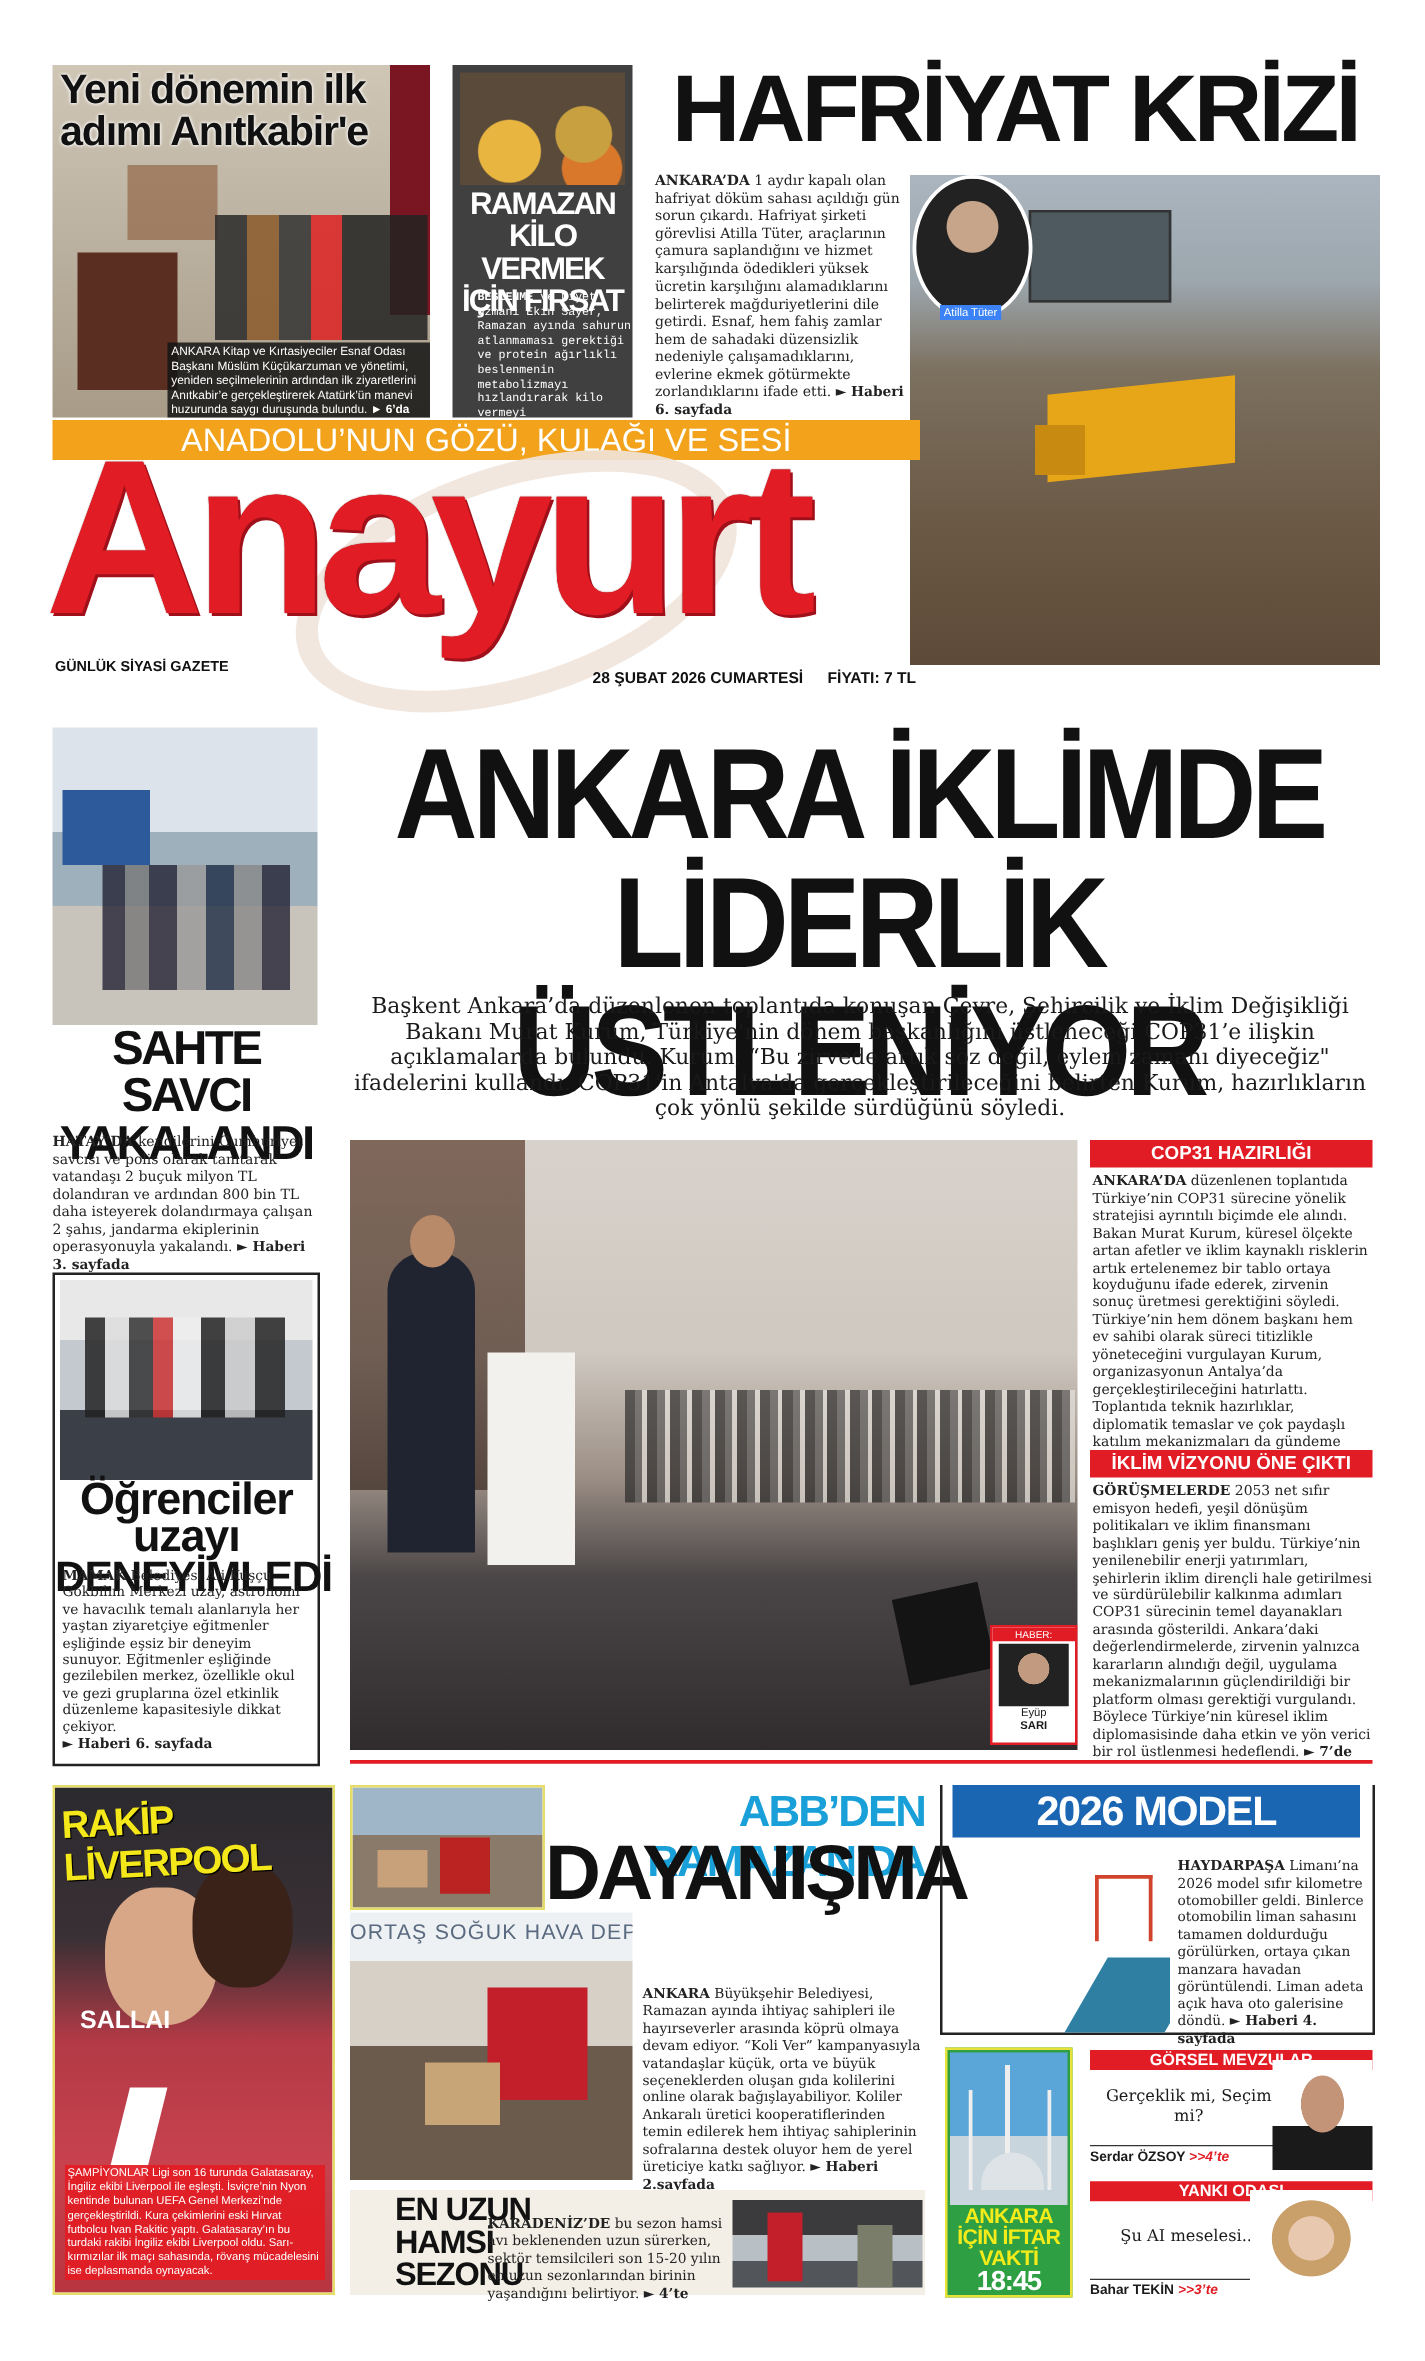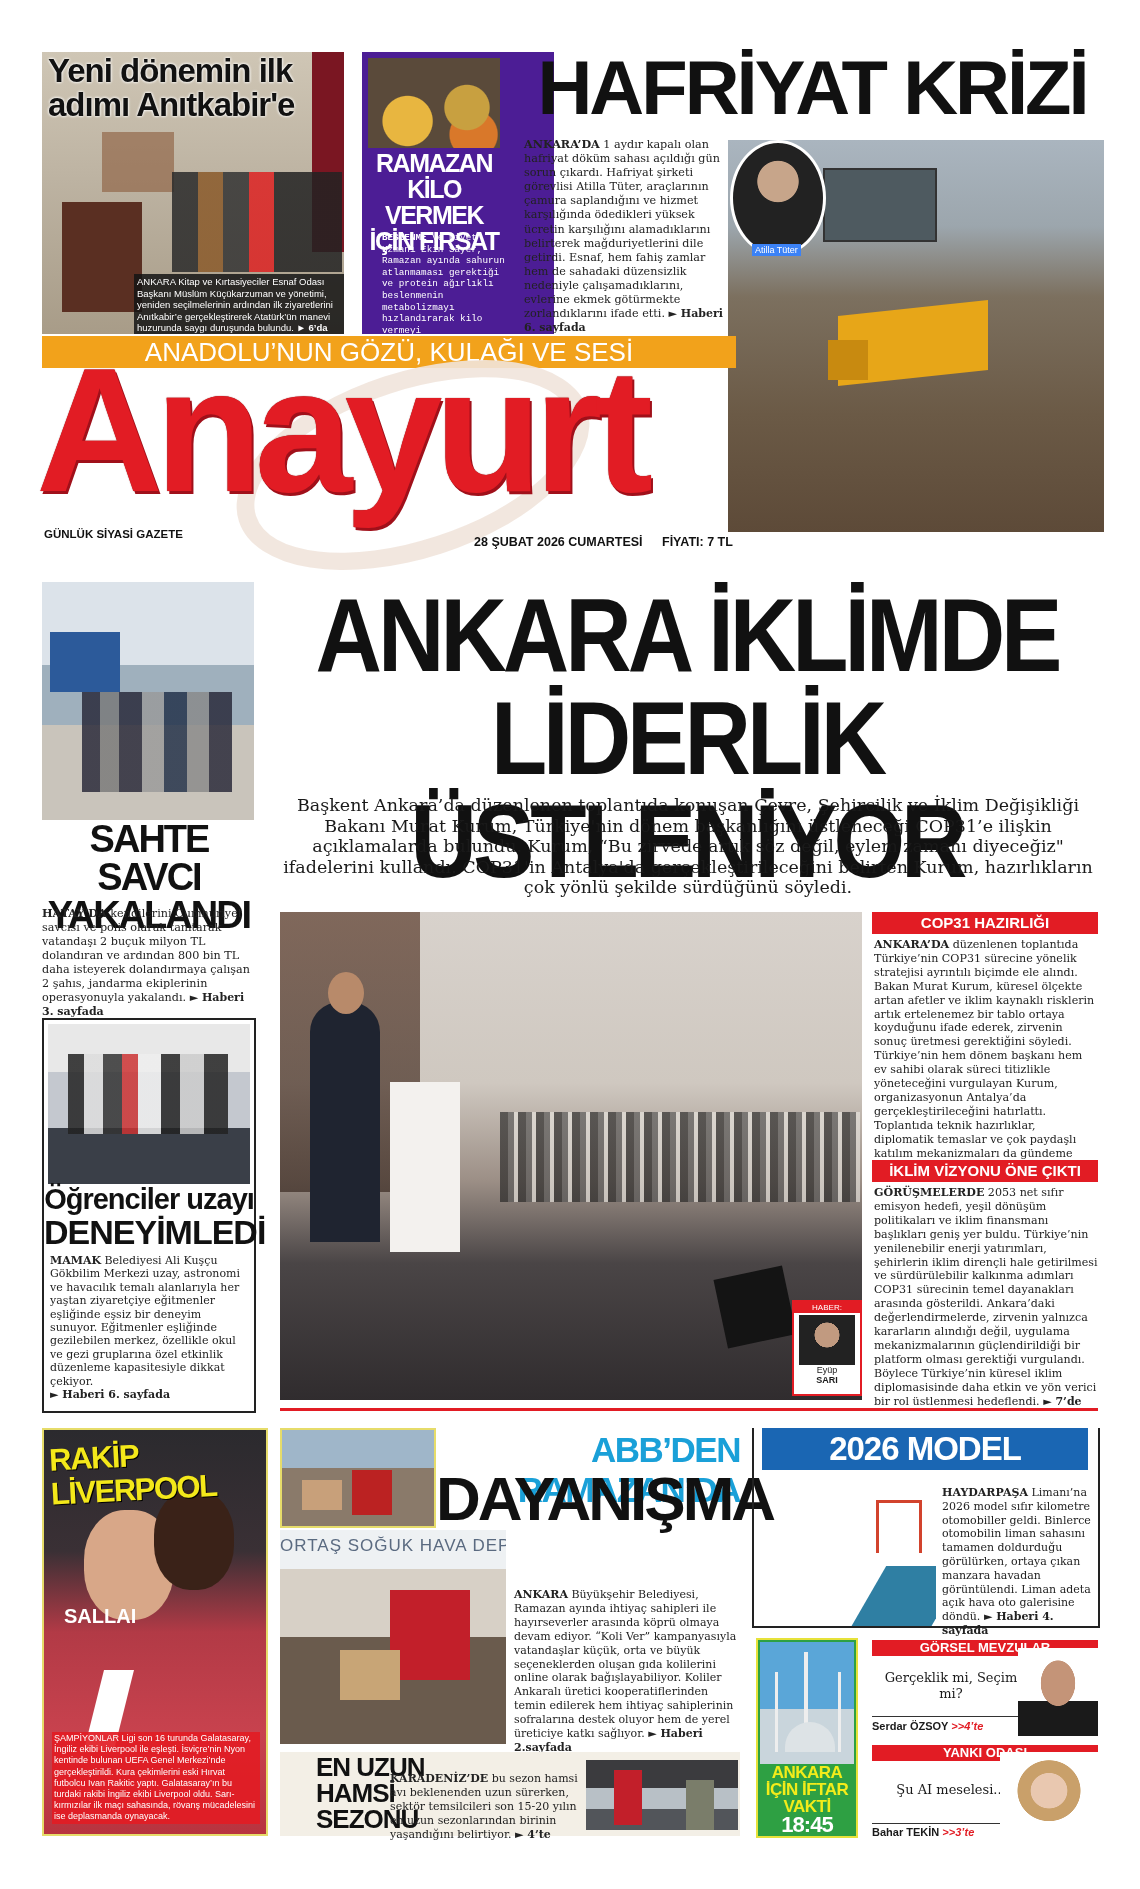--- a/index.html
+++ b/index.html
@@ -24,21 +24,21 @@
   <div class="abs" style="left:130px;top:120px;width:170px;height:100px;background:linear-gradient(90deg,#2a2a2a 0 15%,#8a5a2a 15% 30%,#333 30% 45%,#d22 45% 60%,#222 60% 100%);opacity:.85;"></div>
   <div class="abs cond" style="left:6px;top:2px;font-size:33px;line-height:34px;color:#111;text-shadow:0 0 3px #fff,0 0 3px #fff;">
     <div>Yeni dönemin ilk</div>
     <div>adımı Anıtkabir'e</div>
   </div>
   <div class="abs" style="left:92px;top:222px;width:206px;font-family:'Liberation Sans',sans-serif;font-size:9.5px;line-height:11.5px;color:#fff;background:rgba(20,20,20,.85);padding:2px 3px;">
     <span>ANKARA Kitap ve Kırtasiyeciler Esnaf Odası Başkanı Müslüm Küçükarzuman ve yönetimi, yeniden seçilmelerinin ardından ilk ziyaretlerini Anıtkabir’e gerçekleştirerek Atatürk’ün manevi huzurunda saygı duruşunda bulundu.</span> <b>► 6’da</b>
   </div>
 </div>
 
-<div class="abs" style="left:362px;top:52px;width:144px;height:282px;background:#4c1d95;padding-left:48px;">
+<div class="abs" style="left:362px;top:52px;width:144px;height:282px;background:#404040;">
   <div class="photo" style="left:6px;top:6px;width:132px;height:90px;background:radial-gradient(circle at 30% 70%,#e8b640 0 22%,transparent 23%),radial-gradient(circle at 75% 55%,#c8a040 0 20%,transparent 21%),radial-gradient(circle at 80% 85%,#d9782a 0 18%,transparent 19%),#5a4a3a;"></div>
   <div class="abs cond" style="left:0;top:98px;width:144px;text-align:center;color:#fff;font-size:25px;line-height:26px;letter-spacing:-1.5px;">
     <div>RAMAZAN</div>
     <div>KİLO VERMEK</div>
     <div>İÇİN FIRSAT</div>
   </div>
   <div class="abs" style="left:20px;top:180px;width:130px;font-family:Liberation Mono, monospace;font-size:9.3px;line-height:11.6px;color:#fff;">
     <b>BESLENME</b><span> ve Diyet Uzmanı Ekin Sayer, Ramazan ayında sahurun atlanmaması gerektiği ve protein ağırlıklı beslenmenin metabolizmayı hızlandırarak kilo vermeyi kolaylaştırabileceğini belirtiyor.</span> <b>► 5’te</b>
   </div>
 </div>
@@ -72,21 +72,21 @@
 </div>
 <div class="abs body-text" style="left:42px;top:906px;width:214px;font-size:11.2px;line-height:14px;">
   <b>HATAY’DA</b><span> kendilerini Cumhuriyet savcısı ve polis olarak tanıtarak vatandaşı 2 buçuk milyon TL dolandıran ve ardından 800 bin TL daha isteyerek dolandırmaya çalışan 2 şahıs, jandarma ekiplerinin operasyonuyla yakalandı.</span> <span class="ref">► Haberi 3. sayfada</span>
 </div>
 
 <div class="abs frame" style="left:42px;top:1018px;width:214px;height:395px;">
   <div class="photo" style="left:4px;top:4px;width:202px;height:160px;background:linear-gradient(180deg,#e8e8e8 0 30%,#c4c8cf 30% 65%,#3a3f48 65% 100%);">
     <div class="abs" style="left:20px;top:30px;width:160px;height:80px;background:linear-gradient(90deg,#222 0 10%,#ddd 10% 22%,#333 22% 34%,#c33 34% 44%,#eee 44% 58%,#222 58% 70%,#ccc 70% 85%,#222 85%);opacity:.85;"></div>
   </div>
   <div class="abs cond" style="left:0;top:164px;width:210px;text-align:center;color:#111;">
-    <div style="font-size:29px;line-height:30px;">Öğrenciler uzayı</div>
+    <div style="font-size:36px;line-height:30px;">Öğrenciler uzayı</div>
     <div style="font-size:34px;line-height:36px;">DENEYİMLEDİ</div>
   </div>
   <div class="abs body-text" style="left:6px;top:234px;width:198px;font-size:11px;line-height:13.4px;">
     <b>MAMAK</b><span> Belediyesi Ali Kuşçu Gökbilim Merkezi uzay, astronomi ve havacılık temalı alanlarıyla her yaştan ziyaretçiye eğitmenler eşliğinde eşsiz bir deneyim sunuyor. Eğitmenler eşliğinde gezilebilen merkez, özellikle okul ve gezi gruplarına özel etkinlik düzenleme kapasitesiyle dikkat çekiyor.</span><br><span class="ref">► Haberi 6. sayfada</span>
   </div>
 </div>
 
 <div class="abs cond" style="left:272px;top:584px;width:830px;text-align:center;color:#111;font-size:92px;line-height:92px;letter-spacing:-4px;transform:scaleY(1.12);transform-origin:top;">
   <div>ANKARA İKLİMDE</div>
   <div>LİDERLİK ÜSTLENİYOR</div>

